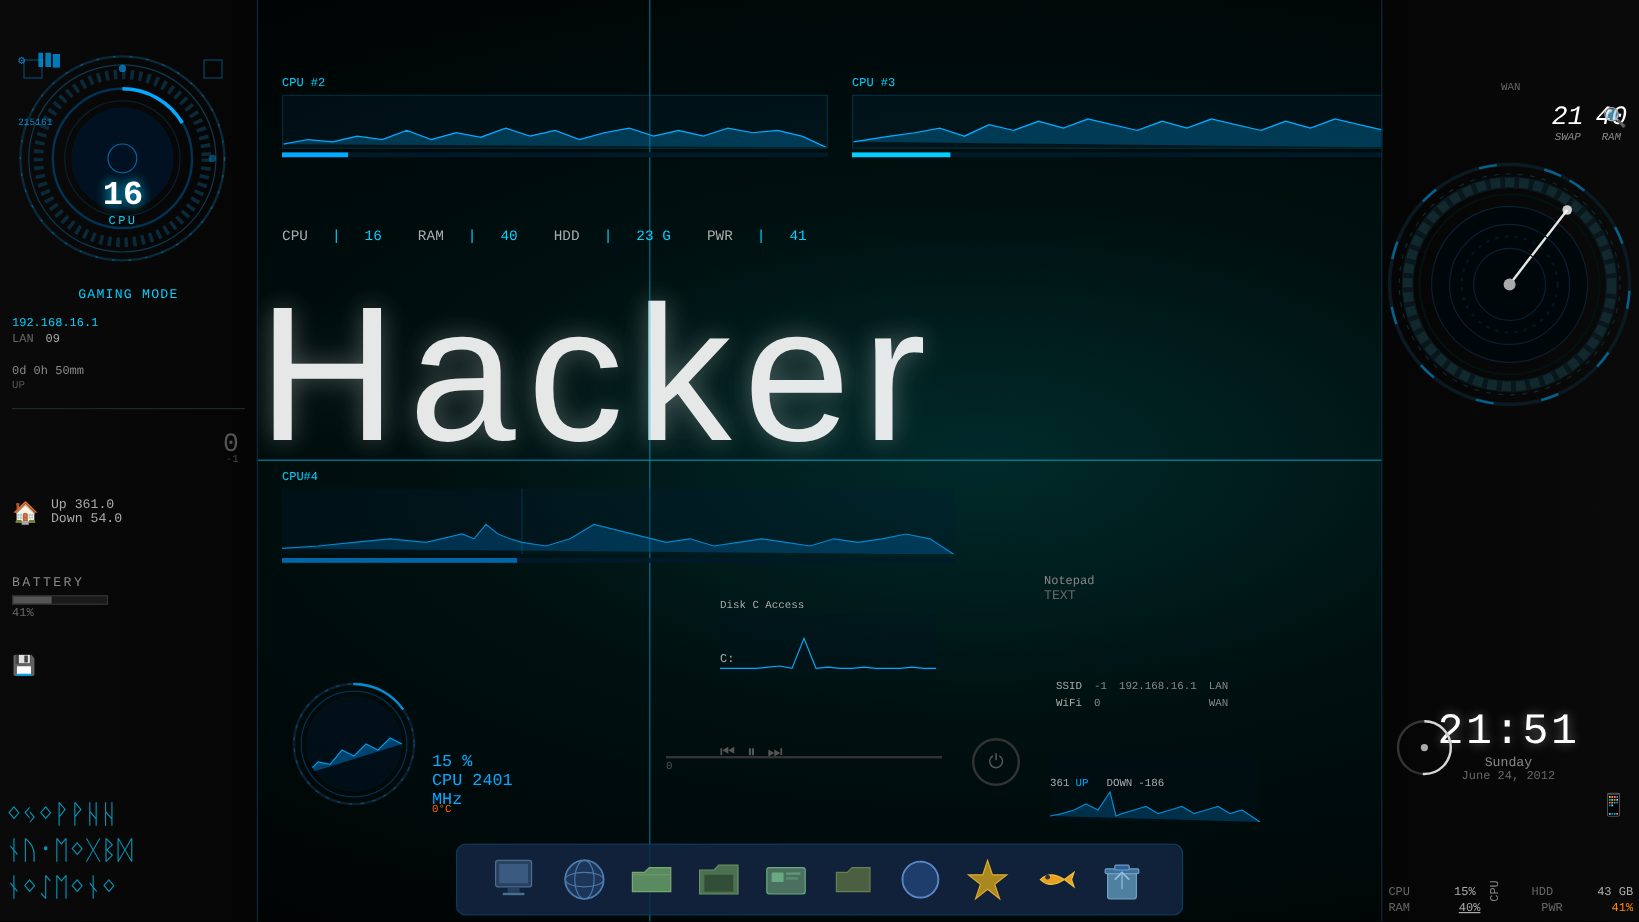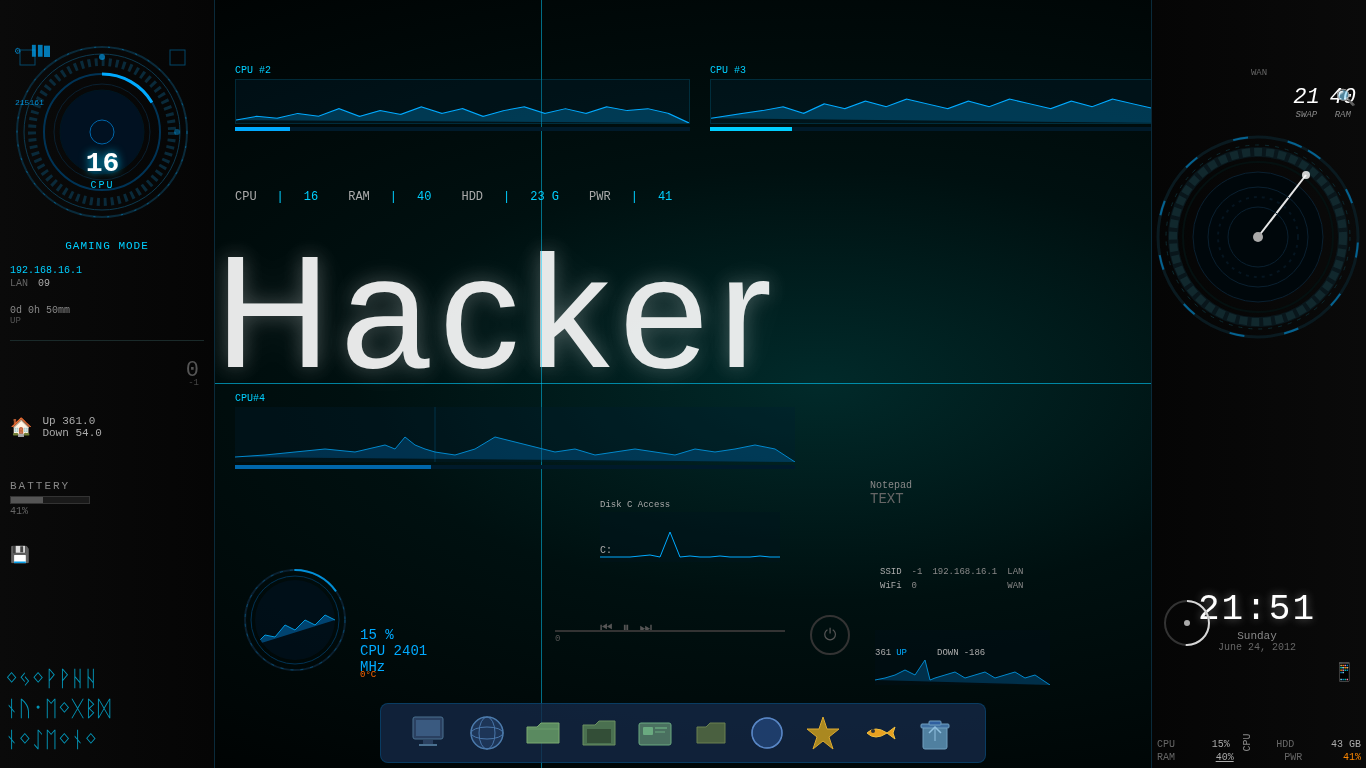--- a/index.html
+++ b/index.html
@@ -683,21 +683,21 @@
     <svg width="180" height="50" viewBox="0 0 180 50" preserveAspectRatio="none">
       <polyline fill="none" stroke="#00aaff" stroke-width="1" points="0,45 20,45 30,45 40,44 50,43 60,45 70,20 80,45 90,44 100,45 110,45 120,44 130,45 140,45 150,45 160,44 170,45 180,45"></polyline>
     </svg>
   </div>
 </div>
 
 <div class="disk-c-label">C:</div>
 
 <div class="notepad-section">
   <div>Notepad</div>
-  <div style="color:#666;font-size:14px;">TEXT</div>
+  <div style="color:#666;font-size:11px;">TEXT</div>
 </div>
 
 <div class="media-controls">
   <span class="media-btn">⏮</span>
   <span class="media-btn">⏸</span>
   <span class="media-btn">⏭</span>
 </div>
 
 <div style="position:absolute;left:810px;top:615px;z-index:3;">
   <div class="power-btn">⏻</div>
@@ -731,21 +731,21 @@
 
 <div style="position:absolute;left:875px;top:630px;width:175px;height:55px;z-index:3;background:rgba(0,15,25,0.4);">
   <svg width="175" height="55" viewBox="0 0 175 55" preserveAspectRatio="none">
     <polyline fill="rgba(0,100,160,0.4)" stroke="#0088cc" stroke-width="1" points="0,50 10,48 20,45 30,40 40,45 50,30 55,50 60,48 70,45 80,42 90,48 100,45 110,42 120,48 130,45 140,42 150,48 160,45 175,55"></polyline>
   </svg>
 </div>
 
 <div style="position:absolute;left:875px;top:648px;z-index:4;font-size:9px;color:#aaa;display:flex;gap:5px;">
   <span>361</span>
   <span style="color:#00aaff;">UP</span>
-  <span style="color:#aaa;margin-left:25px;">DOWN</span>
+  <span style="color:#aaa;margin-left:10px;">DOWN</span>
   <span style="color:#aaa;text-align:right;">-186</span>
 </div>
 
 <div class="right-panel">
 
   <div style="position:absolute;top:68px;left:50%;transform:translateX(-50%);font-size:9px;color:#666;">WAN</div>
 
   <div class="swap-ram-values">
     <div class="swap-val">
       <div class="big-num">21</div>

